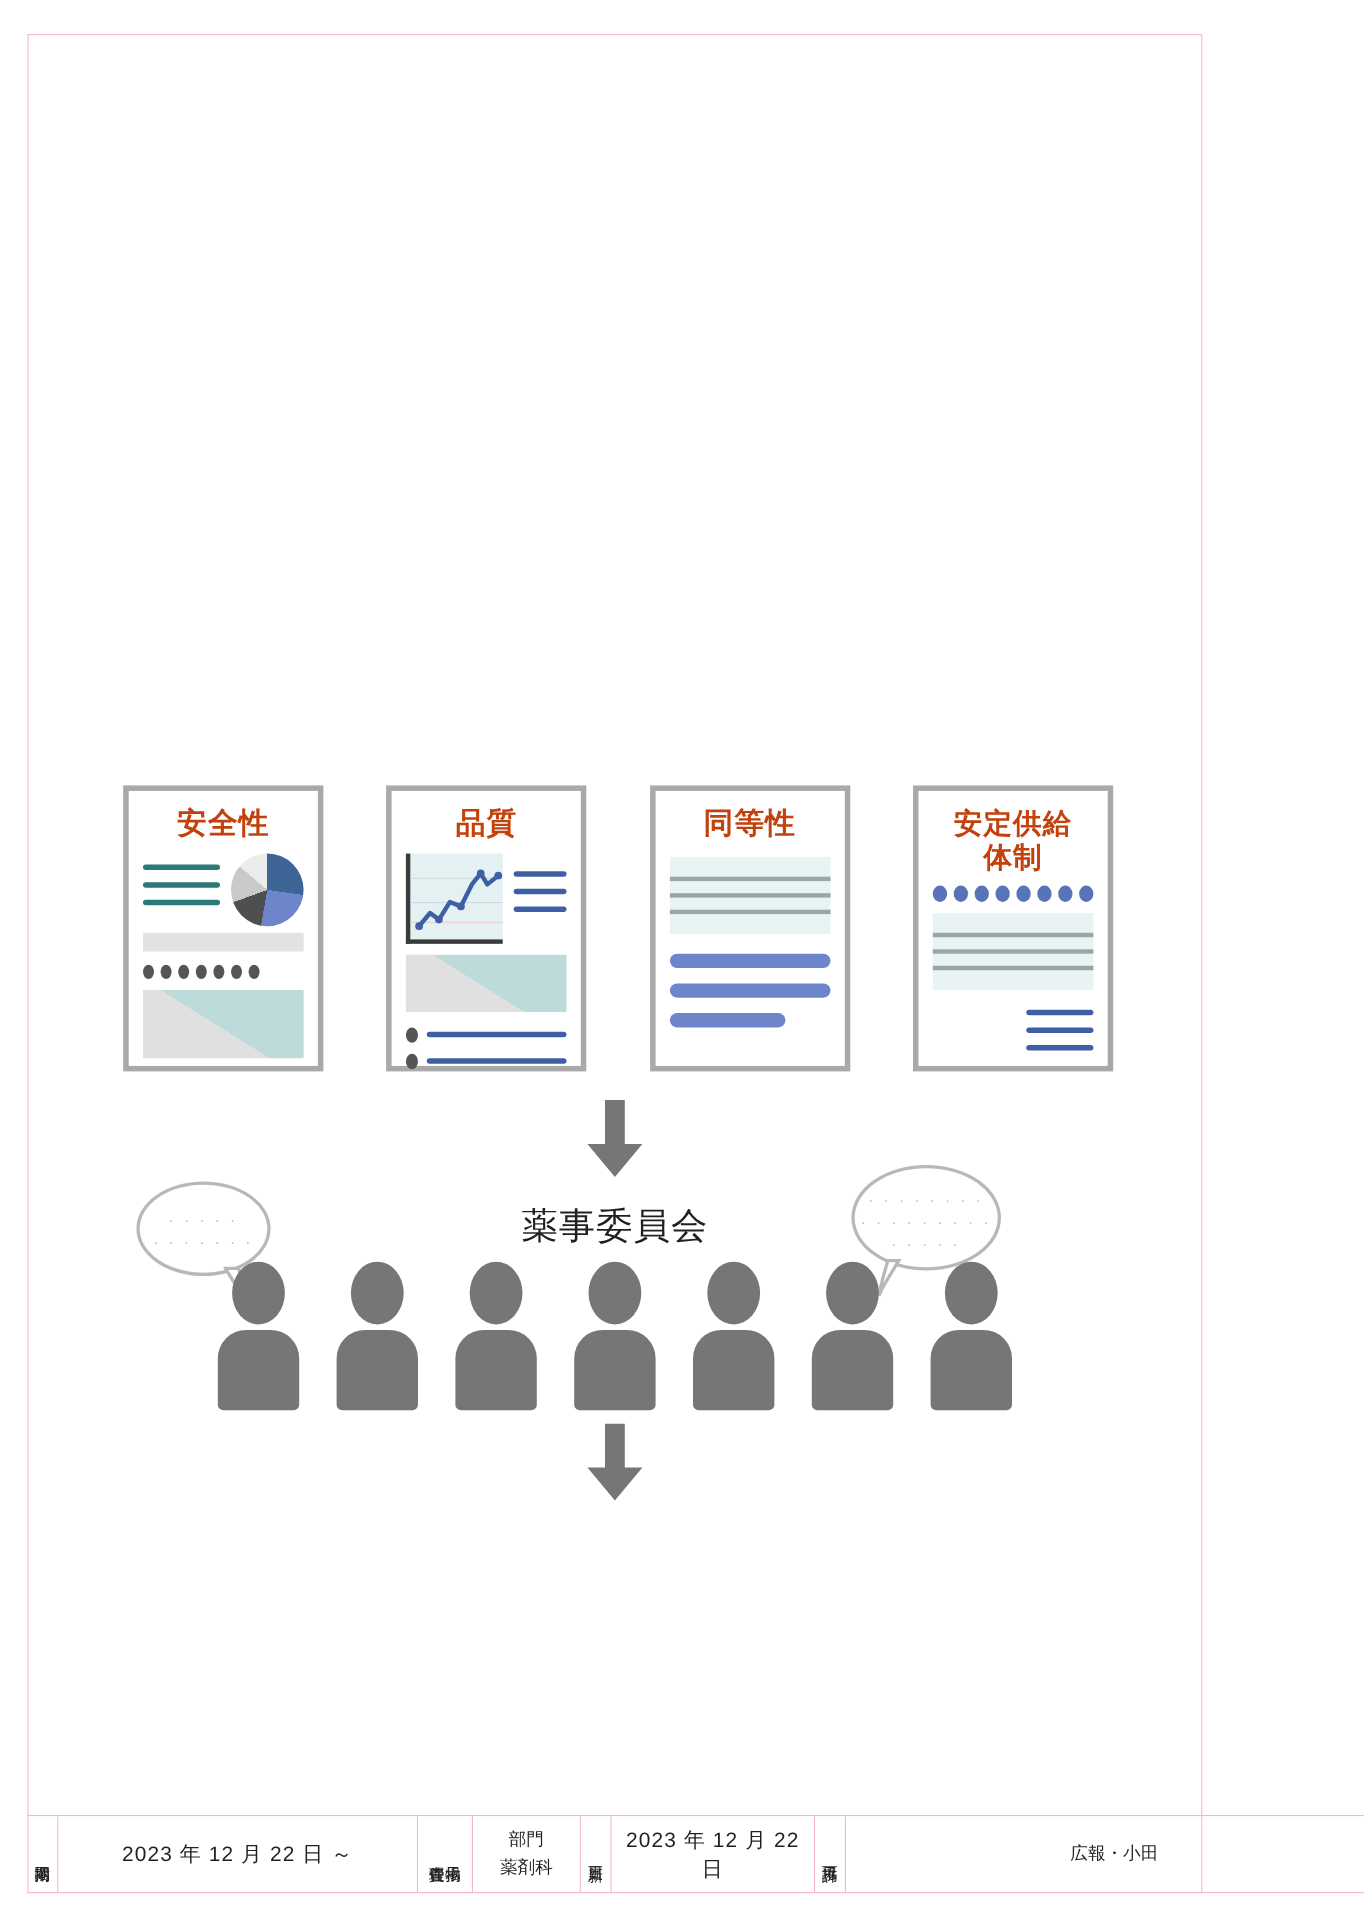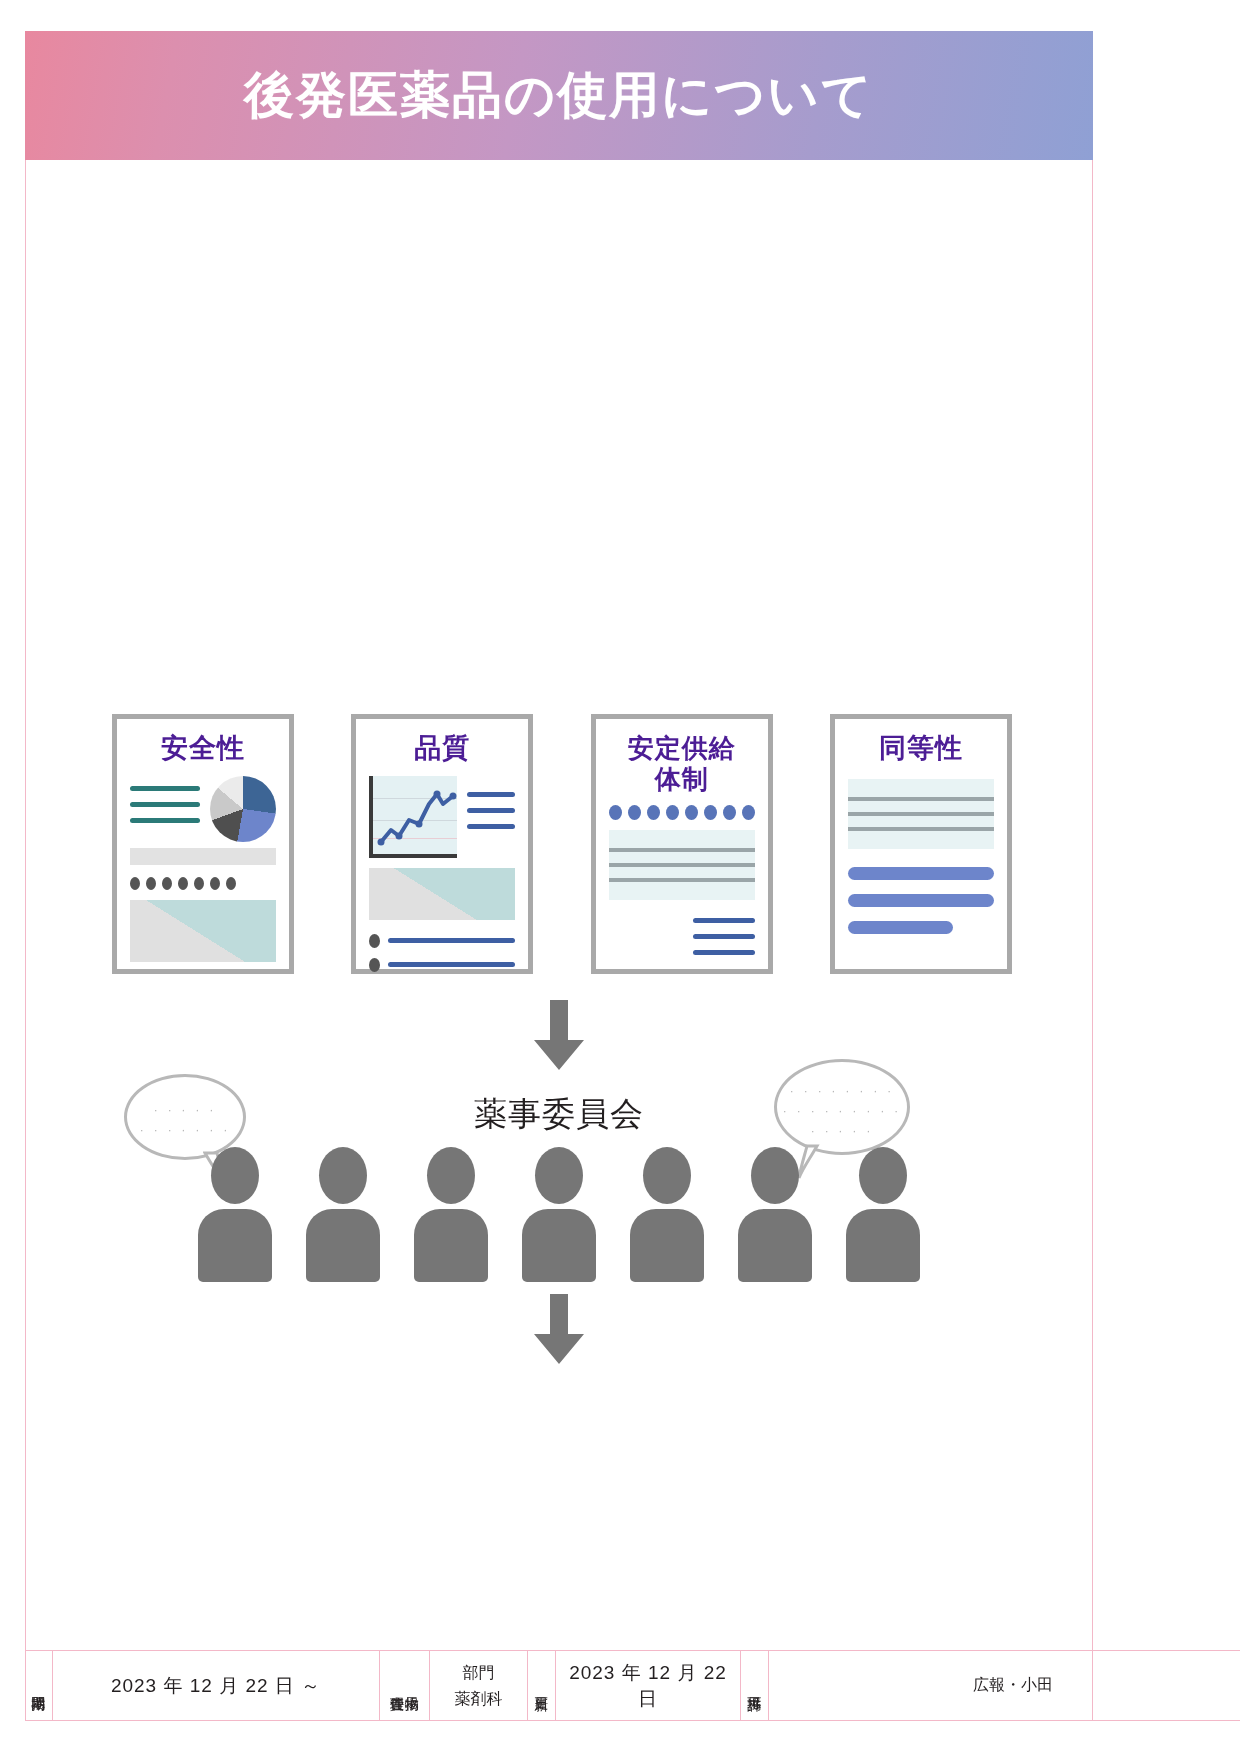--- a/index.html
+++ b/index.html
@@ -87,21 +87,21 @@
     position:relative;
     width:182px; height:260px;
     background:#ffffff;
     border:5px solid #a9a9a9;
     padding:14px 13px 0 13px;
   }
   .card-title {
     text-align:center;
     font-size:27px;
     font-weight:bold;
-    color:#4c1d95;
+    color:#c2410c;
     line-height:1.18;
     letter-spacing:1px;
     margin-bottom:11px;
   }
   .card-title.two-line { font-size:26px; }
 
   
   .row { display:flex; align-items:flex-start; }
   .lines { flex:1; }
   .hline { height:5px; border-radius:3px; margin-bottom:11px; }
@@ -233,23 +233,20 @@
   .fcell.approver     { flex:1; }
   .stacked { display:flex; flex-direction:column; gap:2px; }
 </style>
 </head>
 <body>
 
 <div class="page">
 
   <div class="frame"></div>
 
-  <div class="banner">
-    <div class="banner-title">後発医薬品の使用について</div>
-  </div>
 
 
   <div class="diagram">
 
 
     <div class="cards">
 
       <div class="card">
         <div class="card-title">安全性</div>
         <div class="row">
@@ -300,20 +297,32 @@
           <span class="bullet"></span>
           <span class="bullet-line"></span>
         </div>
         <div class="bullet-row">
           <span class="bullet"></span>
           <span class="bullet-line"></span>
         </div>
       </div>
 
       <div class="card">
+        <div class="card-title">同等性</div>
+        <div class="stripes" style="margin-top:14px;">
+          <div class="s"></div>
+          <div class="s"></div>
+          <div class="s"></div>
+        </div>
+        <div class="hline lavender"></div>
+        <div class="hline lavender"></div>
+        <div class="hline lavender" style="width:72%"></div>
+      </div>
+
+      <div class="card">
         <div class="card-title two-line" style="white-space:pre-line">安定供給
 体制</div>
         <div class="dots" style="justify-content:space-between;gap:3px;margin-top:10px;">
           <span class="dot blue"></span>
           <span class="dot blue"></span>
           <span class="dot blue"></span>
           <span class="dot blue"></span>
           <span class="dot blue"></span>
           <span class="dot blue"></span>
           <span class="dot blue"></span>
@@ -322,32 +331,20 @@
         <div class="stripes">
           <div class="s"></div>
           <div class="s"></div>
           <div class="s"></div>
         </div>
         <div style="margin-left:58%;">
           <div class="hline blue"></div>
           <div class="hline blue"></div>
           <div class="hline blue"></div>
         </div>
-      </div>
-
-      <div class="card">
-        <div class="card-title">同等性</div>
-        <div class="stripes" style="margin-top:14px;">
-          <div class="s"></div>
-          <div class="s"></div>
-          <div class="s"></div>
-        </div>
-        <div class="hline lavender"></div>
-        <div class="hline lavender"></div>
-        <div class="hline lavender" style="width:72%"></div>
       </div>
 
     </div>
 
     <svg class="arrow" id="arrow-1" viewBox="0 0 54 72">
       <polygon points="18,0 36,0 36,40 52,40 27,70 2,40 18,40" fill="#767676"></polygon>
     </svg>
 
     <div class="section-label" id="label-committee">薬事委員会</div>
 

